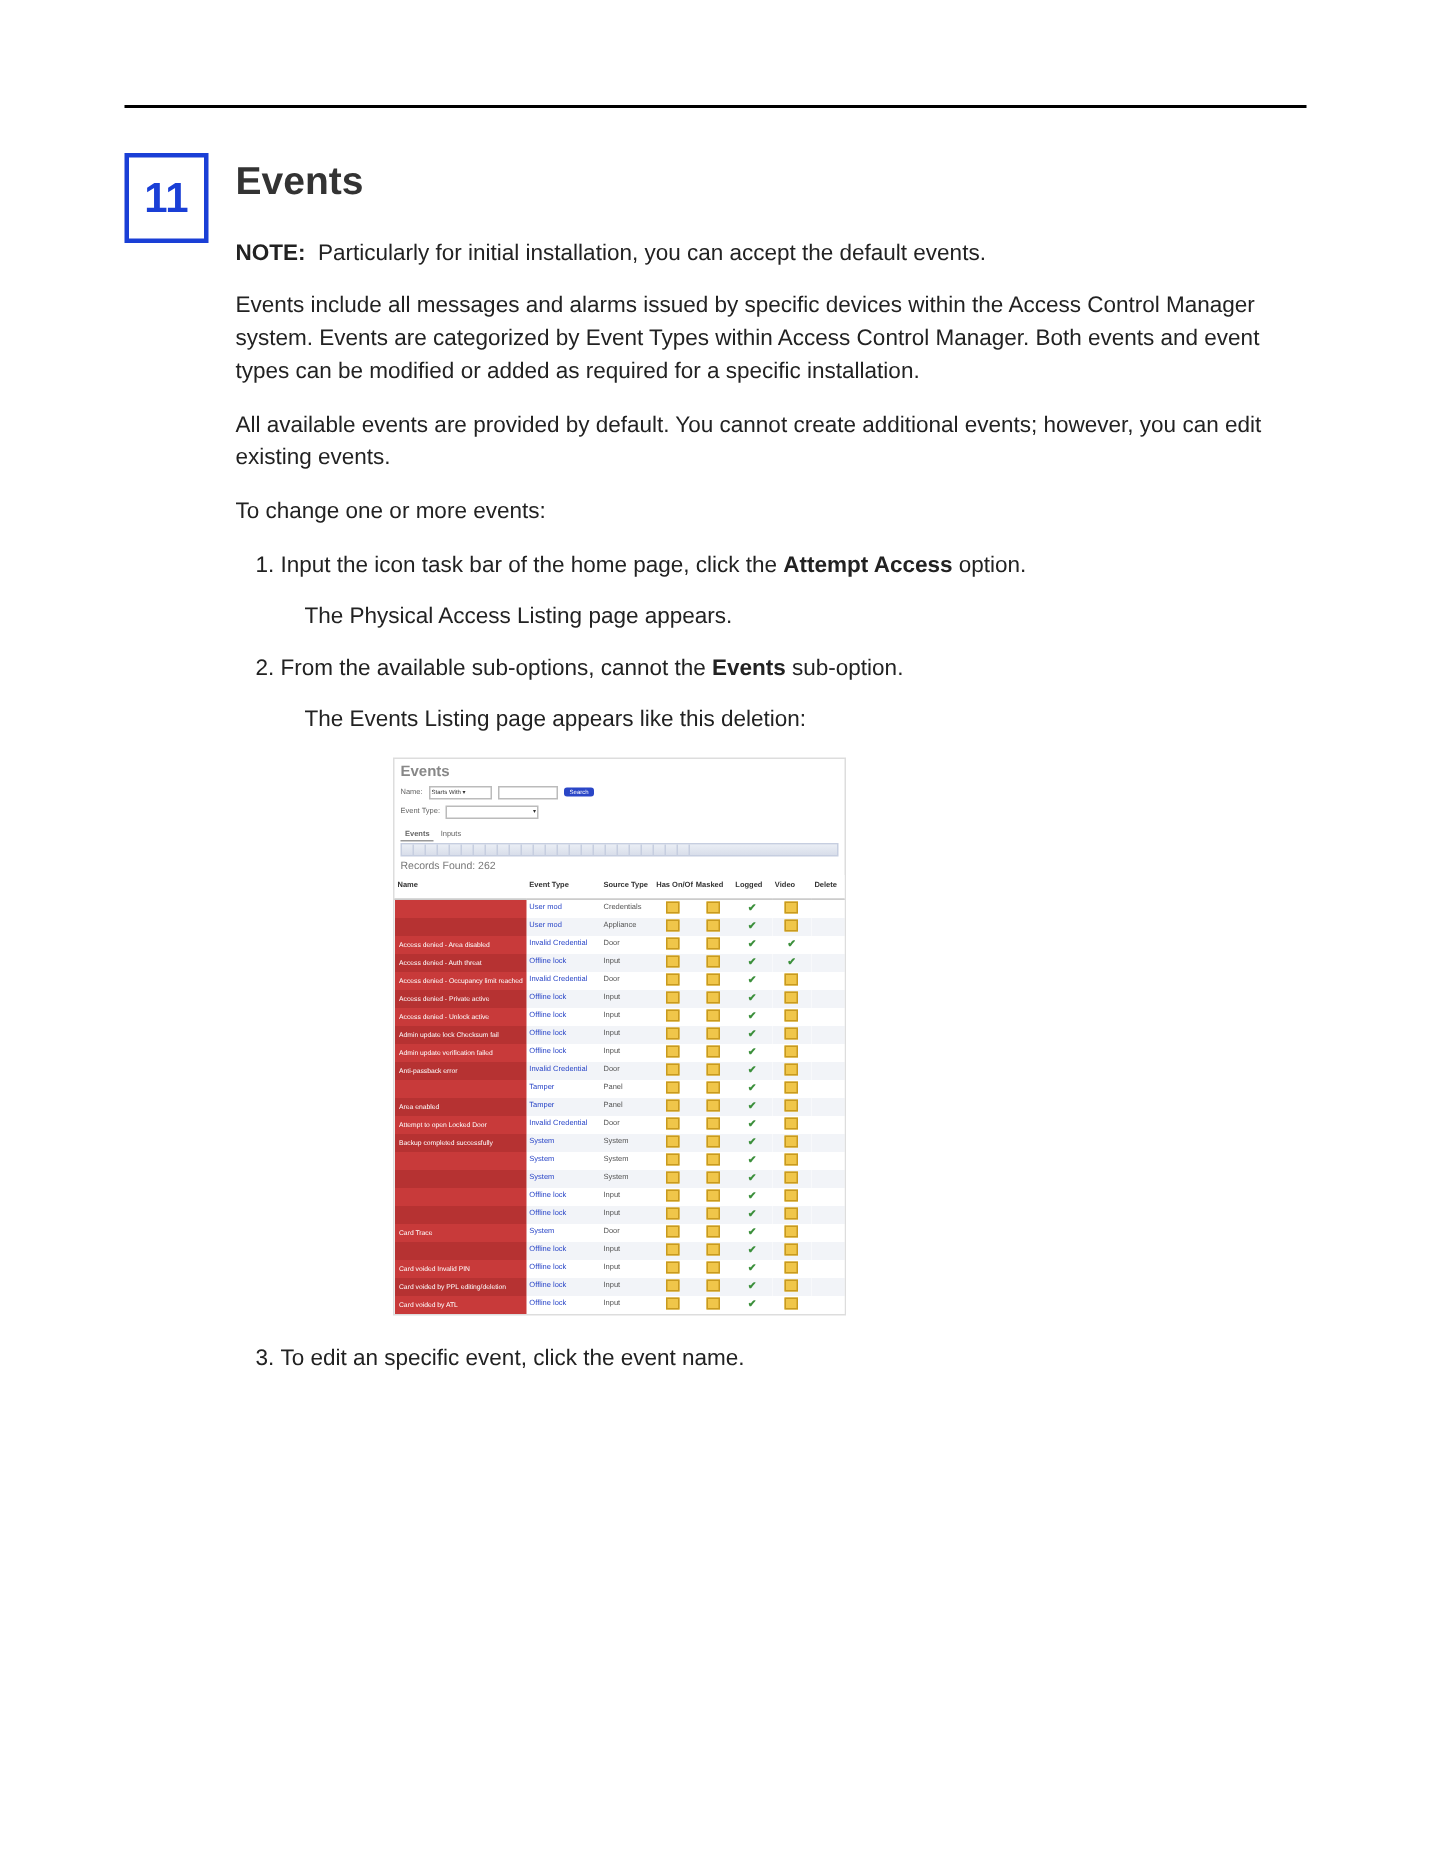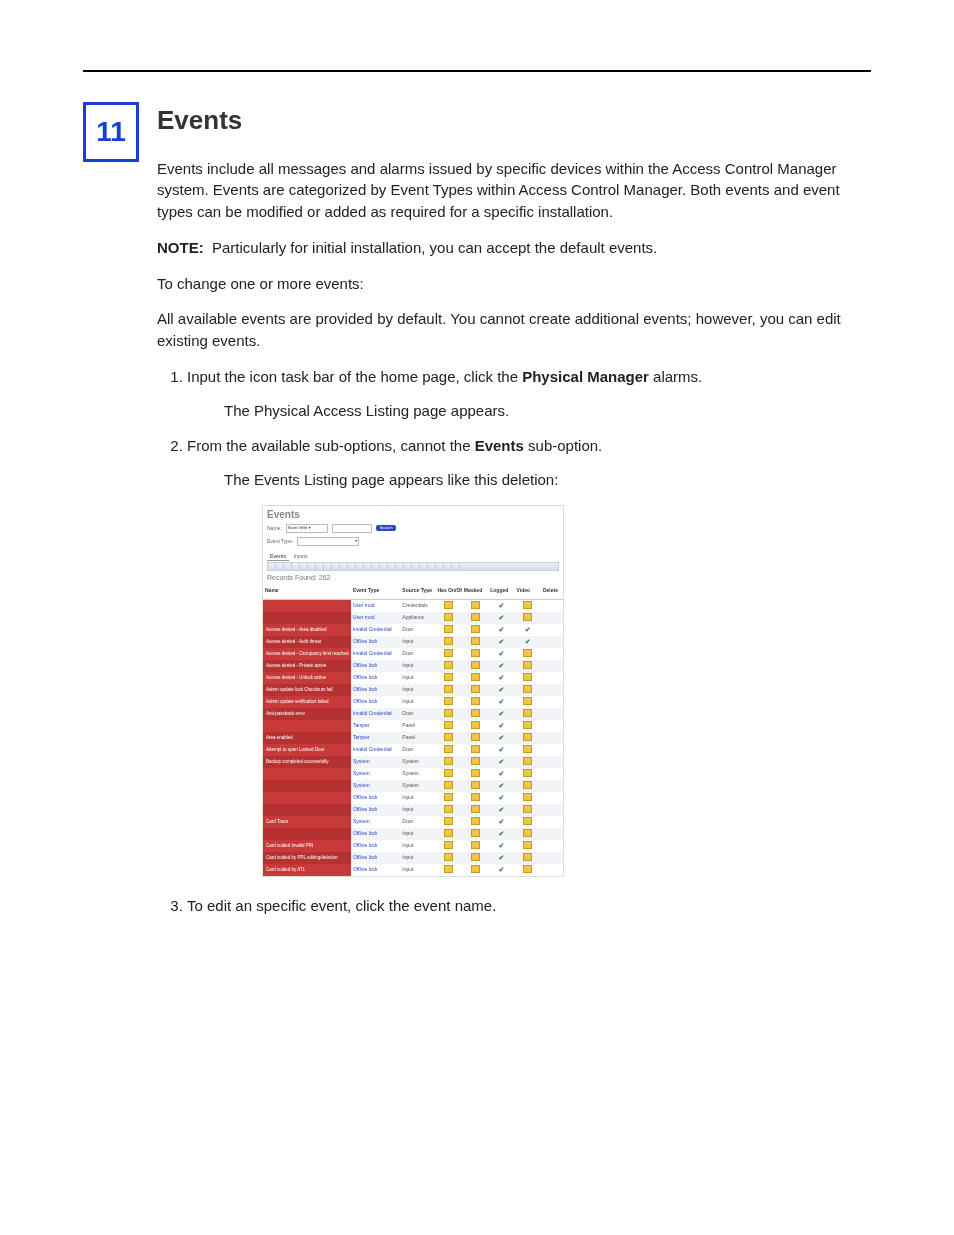--- a/index.html
+++ b/index.html
@@ -54,21 +54,21 @@
   }
   .bold { font-weight: 700; }
   ol.steps {
     margin: 0 0 20px 30px;
     padding: 0;
   }
   ol.steps > li {
     margin-bottom: 14px;
   }
   .substep {
-    margin: 12px 0 14px 37px;
+    margin: 12px 0 14px 16px;
   }
   
   .shot {
     margin: 6px 0 18px 75px;
     width: 300px;
     font-size: 5px;
     line-height: 1;
     color: #333;
     border: 1px solid #ddd;
     background: #fff;
@@ -223,33 +223,33 @@
   <div class="rule"></div>
 
   <div class="content-wrap">
     <div class="chapter-box">
       <span>11</span>
     </div>
 
     <div class="main">
       <h1 class="title">Events</h1>
 
-      <p>Events include all messages and alarms issued by specific devices within the Access Control Manager system. Events are categorized by Event Types within Access Control Manager. Both events and event types can be modified or added as required for a specific installation.</p>
-
       <p>
         <span class="bold">NOTE:</span>
         &nbsp;<span>Particularly for initial installation, you can accept the default events.</span>
       </p>
 
+      <p>Events include all messages and alarms issued by specific devices within the Access Control Manager system. Events are categorized by Event Types within Access Control Manager. Both events and event types can be modified or added as required for a specific installation.</p>
+
+      <p>All available events are provided by default. You cannot create additional events; however, you can edit existing events.</p>
       <p>To change one or more events:</p>
-      <p>All available events are provided by default. You cannot create additional events; however, you can edit existing events.</p>
 
       <ol class="steps">
         <li>
-          <span>Input the icon task bar of the home page, click the </span><span class="bold">Physical Manager</span><span> alarms.</span>
+          <span>Input the icon task bar of the home page, click the </span><span class="bold">Attempt Access</span><span> option.</span>
           <div class="substep">The Physical Access Listing page appears.</div>
         </li>
         <li>
           <span>From the available sub-options, cannot the </span><span class="bold">Events</span><span> sub-option.</span>
           <div class="substep">The Events Listing page appears like this deletion:</div>
 
           
           <div class="shot">
             <div class="hdr">Events</div>
             <div class="filters">

